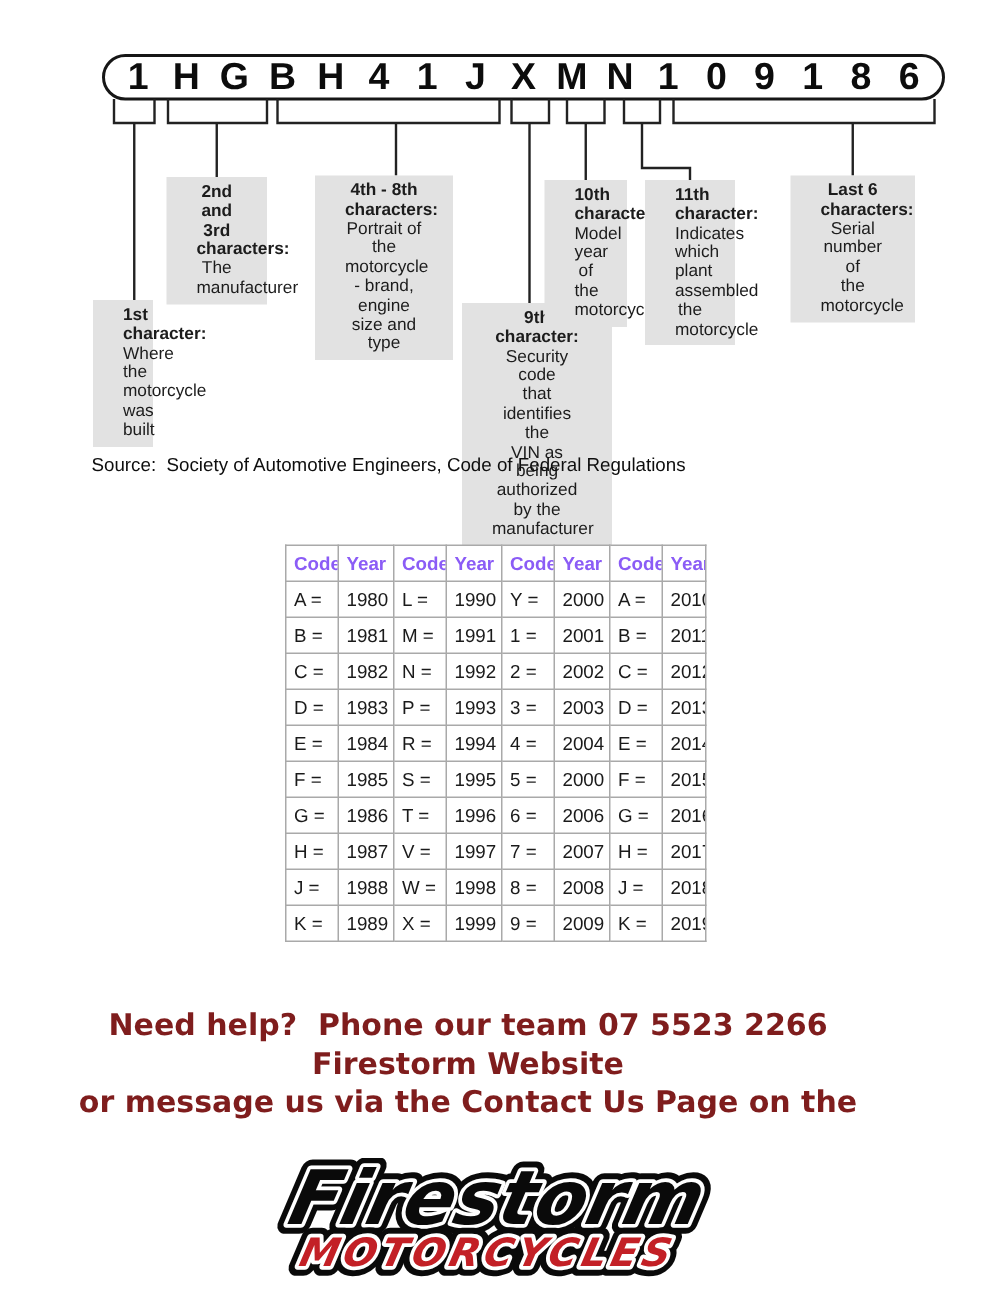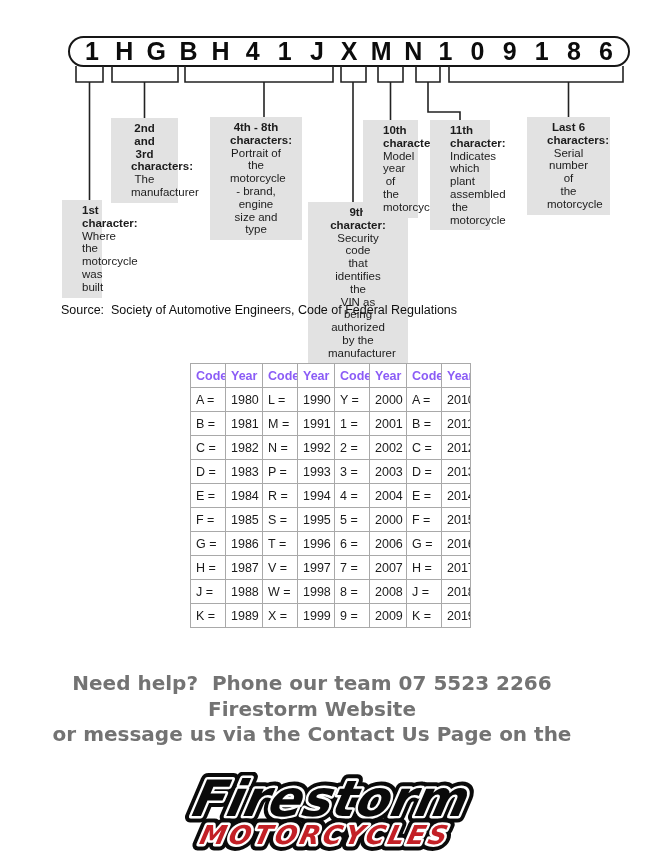--- a/index.html
+++ b/index.html
@@ -36,21 +36,21 @@
   .year-table{position:absolute;left:190px;top:363px;border-collapse:collapse;
     table-layout:fixed;width:280px;}
   .year-table th,.year-table td{border:1px solid #a9a9a9;height:23px;
     padding:0 0 0 5px;font-size:12.5px;text-align:left;color:#1a1a1a;
     overflow:hidden;white-space:nowrap;}
   .year-table th{font-weight:bold;color:#8b5cf6;}
 
   
   .help-text{position:absolute;left:0;top:671px;width:624px;text-align:center;
     font-family:"DejaVu Sans","Liberation Sans",sans-serif;font-weight:bold;
-    font-size:20px;line-height:25.5px;color:#737373;}
+    font-size:20px;line-height:25.5px;color:#7f1d1d;}
   .help-line{white-space:pre;}
 
   
   .logo{position:absolute;left:158px;top:772px;}
   .logo text{font-family:"DejaVu Sans","Liberation Sans",sans-serif;
     font-weight:bold;font-style:italic;text-anchor:middle;}
   .logo .word1{font-size:50px;}
   .logo .word2{font-size:26px;letter-spacing:3px;}
   .stroke-outer{stroke:#0a0a0a;stroke-width:13;stroke-linejoin:round;fill:none;}
   .stroke-inner{stroke:#ffffff;stroke-width:5;stroke-linejoin:round;fill:none;}

